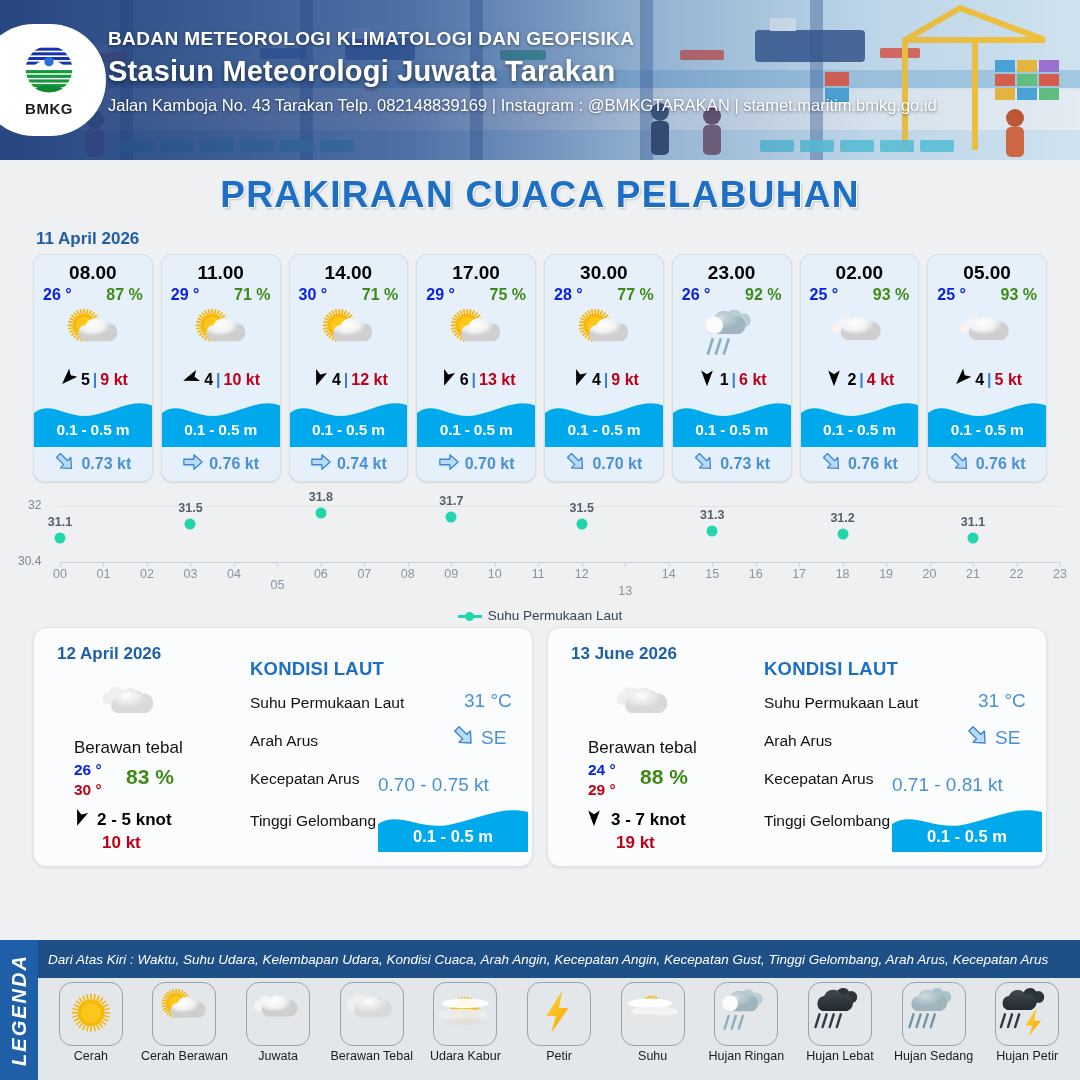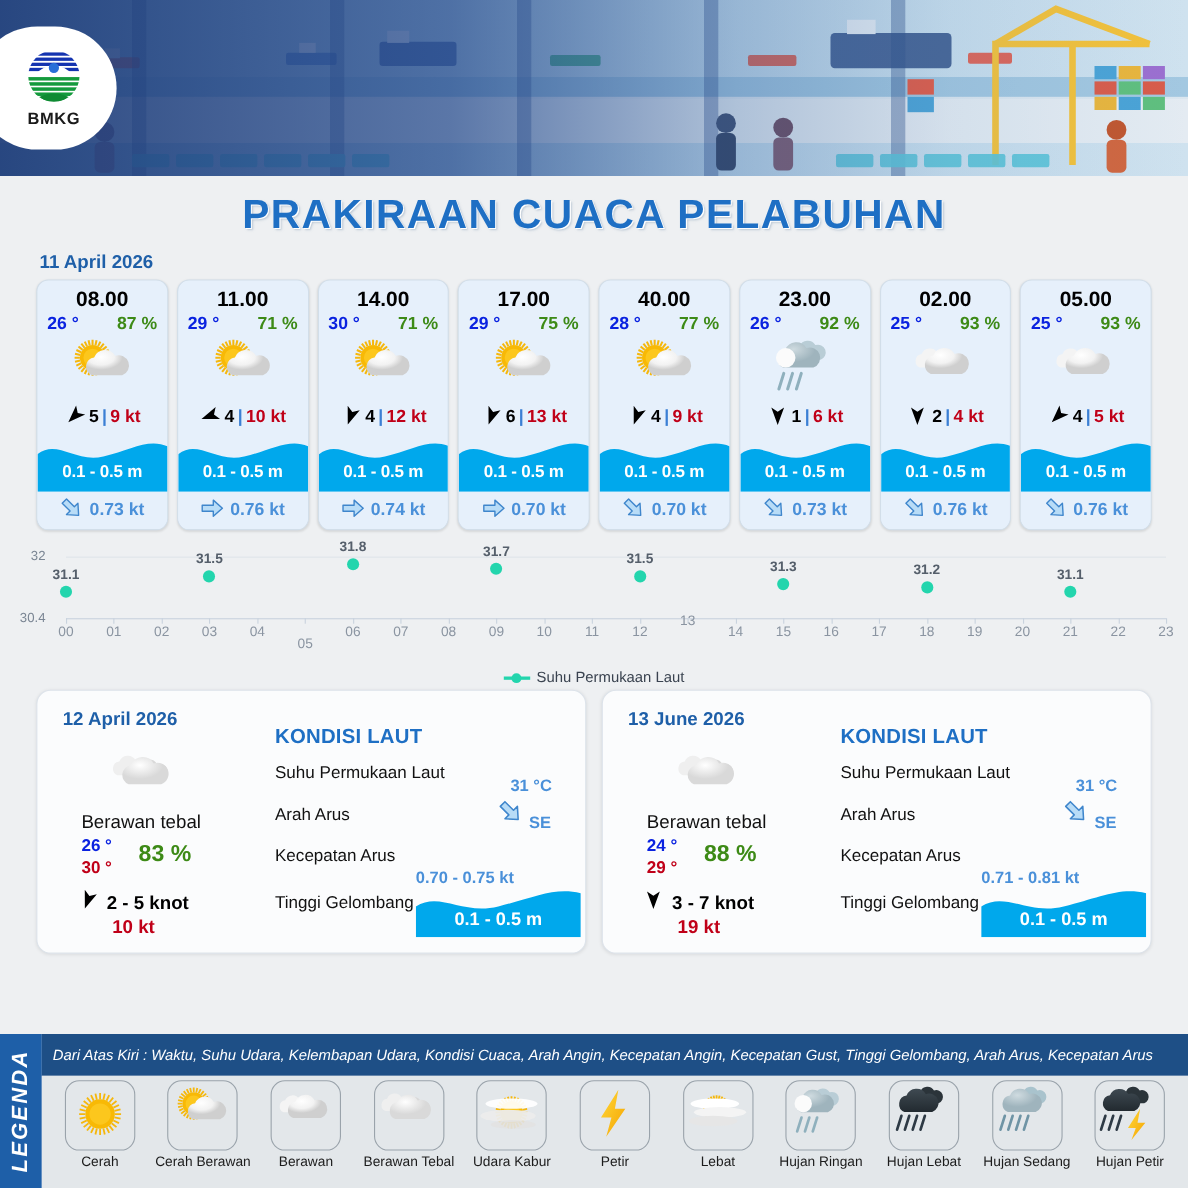--- a/index.html
+++ b/index.html
@@ -100,21 +100,21 @@
   .d-cond { position:absolute; left:40px; top:110px; font-size:17px; color:#111; }
   .d-tmin { position:absolute; left:40px; top:133px; font-size:15.5px; font-weight:bold; color:#0a22e0; }
   .d-tmax { position:absolute; left:40px; top:153px; font-size:15.5px; font-weight:bold; color:#c00018; }
   .d-hum  { position:absolute; left:92px; top:137px; font-size:21px; font-weight:bold; color:#3d8a16; }
   .d-wind { position:absolute; left:36px; top:180px; display:flex; align-items:center; gap:7px; }
   .d-wind .wtxt { font-size:17px; font-weight:bold; color:#000; }
   .d-gust { position:absolute; left:68px; top:205px; font-size:17px; font-weight:bold; color:#c00018; }
 
   .d-kond { position:absolute; left:216px; top:30px; font-size:18.5px; font-weight:bold; color:#1e6fc4; letter-spacing:.2px;}
   .d-lbl  { position:absolute; left:216px; font-size:15.5px; color:#111; }
-  .d-val  { position:absolute; font-size:15px; font-weight:bold; color:#4a90d9;margin-top:16px; }
+  .d-val  { position:absolute; font-size:19px; font-weight:normal; color:#4a90d9; }
 
   
   .legenda { position:absolute; left:0; bottom:0; width:1080px; height:140px; }
   .lg-bar {
     position:absolute; left:0; top:0; width:38px; height:140px; background:#1e5fa8;
   }
   .lg-bar span {
     position:absolute; left:50%; top:50%;
     transform:translate(-50%,-50%) rotate(-90deg);
     color:#fff; font-size:20px; font-weight:bold; font-style:italic; letter-spacing:2px; white-space:nowrap;
@@ -242,20 +242,25 @@
           <rect x="2" y="39" width="56" height="3.4"></rect>
           <rect x="2" y="44" width="56" height="3.4"></rect>
           <rect x="2" y="49" width="56" height="3.4"></rect>
         </g>
         <path d="M6 54 Q30 36 54 54 Z" fill="#0f8a33"></path>
       </g>
     </svg>
     <div class="logo-txt">BMKG</div>
   </div>
 
+  <div class="hdr-text">
+    <div class="hdr-l1">BADAN METEOROLOGI KLIMATOLOGI DAN GEOFISIKA</div>
+    <div class="hdr-l2">Stasiun Meteorologi Juwata Tarakan</div>
+    <div class="hdr-l3">Jalan Kamboja No. 43 Tarakan  Telp. 082148839169 | Instagram : @BMKGTARAKAN | stamet.maritim.bmkg.go.id</div>
+  </div>
 </div>
 
 <div class="titles">
   <div class="t-main">PRAKIRAAN CUACA PELABUHAN</div>
 </div>
 
 <div class="daylabel">11 April 2026</div>
 
 <div class="cards" id="cards">
     <div class="card">
@@ -608,21 +613,21 @@
       <div class="wtxt">0.1 - 0.5 m</div>
     </div>
     <div class="c-cur">
       <span><svg width="22" height="22" viewBox="0 0 24 24" style="transform:rotate(0deg)">
     <path d="M2,9 L13,9 L13,4 L22,12 L13,20 L13,15 L2,15 Z" fill="#b8dcf7" stroke="#3f86cc" stroke-width="1.4" stroke-linejoin="round"></path>
           </svg></span>
       <span class="cval">0.70 kt</span>
     </div>
     </div>
     <div class="card">
-    <div class="c-time">40.00</div>
+    <div class="c-time">30.00</div>
     <div class="c-row">
       <span class="c-temp">28 °</span>
       <span class="c-hum">77 %</span>
     </div>
     <div class="c-ico">
         <svg width="72" height="62" viewBox="0 0 76 70">
           <defs>
     <radialGradient id="cg" cx="35%" cy="28%">
               <stop offset="0%" stop-color="#ffffff"></stop>
               <stop offset="62%" stop-color="#f2f2f2"></stop>
@@ -921,21 +926,21 @@
       <div class="xlab" style="left:347.82608695652175px; top:67px">08</div>
       <div class="tick" style="left:391.304347826087px; top:62px"></div>
       <div class="xlab" style="left:391.304347826087px; top:67px">09</div>
       <div class="tick" style="left:434.7826086956522px; top:62px"></div>
       <div class="xlab" style="left:434.7826086956522px; top:67px">10</div>
       <div class="tick" style="left:478.26086956521743px; top:62px"></div>
       <div class="xlab" style="left:478.26086956521743px; top:67px">11</div>
       <div class="tick" style="left:521.7391304347826px; top:62px"></div>
       <div class="xlab" style="left:521.7391304347826px; top:67px">12</div>
       <div class="tick" style="left:565.2173913043478px; top:62px"></div>
-      <div class="xlab" style="left:565.2173913043478px; top:57px">13</div>
+      <div class="xlab" style="left:565.2173913043478px; top:84px">13</div>
       <div class="tick" style="left:608.6956521739131px; top:62px"></div>
       <div class="xlab" style="left:608.6956521739131px; top:67px">14</div>
       <div class="tick" style="left:652.1739130434783px; top:62px"></div>
       <div class="xlab" style="left:652.1739130434783px; top:67px">15</div>
       <div class="tick" style="left:695.6521739130435px; top:62px"></div>
       <div class="xlab" style="left:695.6521739130435px; top:67px">16</div>
       <div class="tick" style="left:739.1304347826086px; top:62px"></div>
       <div class="xlab" style="left:739.1304347826086px; top:67px">17</div>
       <div class="tick" style="left:782.608695652174px; top:62px"></div>
       <div class="xlab" style="left:782.608695652174px; top:67px">18</div>
@@ -1275,21 +1280,21 @@
                 <path d="M14,30 a12,12 0 0,1 3,-23 a15,15 0 0,1 27,-2 a12,12 0 0,1 9,25 z" fill="#f4f4f4" stroke="none" stroke-width="1"></path>
               </g>
               <g transform="translate(22,20) scale(0.58)">
                 <path d="M14,30 a12,12 0 0,1 3,-23 a15,15 0 0,1 27,-2 a12,12 0 0,1 9,25 z" fill="#e2e2e2" stroke="none" stroke-width="1"></path>
               </g>
               <g transform="translate(12,16) scale(0.82)">
                 <path d="M14,30 a12,12 0 0,1 3,-23 a15,15 0 0,1 27,-2 a12,12 0 0,1 9,25 z" fill="url(#cg)" stroke="none" stroke-width="1"></path>
               </g>
             </svg></span>
     </div>
-    <div class="lg-cap">Berawan</div>
+    <div class="lg-cap">Juwata</div>
       </div>
       <div class="lg-item">
         <div class="lg-box">
       <span><svg width="60" height="56" viewBox="0 0 76 70">
               <defs>
     <radialGradient id="cg" cx="35%" cy="28%">
                   <stop offset="0%" stop-color="#ffffff"></stop>
                   <stop offset="62%" stop-color="#f2f2f2"></stop>
                   <stop offset="100%" stop-color="#cfcfcf"></stop>
                 </radialGradient>
@@ -1475,21 +1480,21 @@
                 <line x1="45.91065754692661" y1="25.227278869706858" x2="50.07313371663578" y2="23.22273599498374" stroke="#f5b70c" stroke-width="2.1"></line>
                 <line x1="46.72420703400006" y1="27.55226972648054" x2="51.22837398828008" y2="26.524223011602366" stroke="#f5b70c" stroke-width="2.1"></line>
                 <circle cx="36" cy="30" r="11" fill="#f8b905"></circle>
                 <circle cx="36" cy="30" r="7.92" fill="#fcc71d"></circle>
               </g>
               <ellipse cx="34" cy="24" rx="28" ry="6" fill="#fff"></ellipse>
          <ellipse cx="40" cy="34" rx="30" ry="6" fill="#f4f4f4"></ellipse>
          <ellipse cx="32" cy="44" rx="28" ry="6" fill="#e6e6e6"></ellipse>
             </svg></span>
     </div>
-    <div class="lg-cap">Lebat</div>
+    <div class="lg-cap">Suhu</div>
       </div>
       <div class="lg-item">
         <div class="lg-box">
       <span><svg width="60" height="56" viewBox="0 0 76 70">
               <defs>
     <radialGradient id="cg" cx="35%" cy="28%">
                   <stop offset="0%" stop-color="#ffffff"></stop>
                   <stop offset="62%" stop-color="#f2f2f2"></stop>
                   <stop offset="100%" stop-color="#cfcfcf"></stop>
                 </radialGradient>

